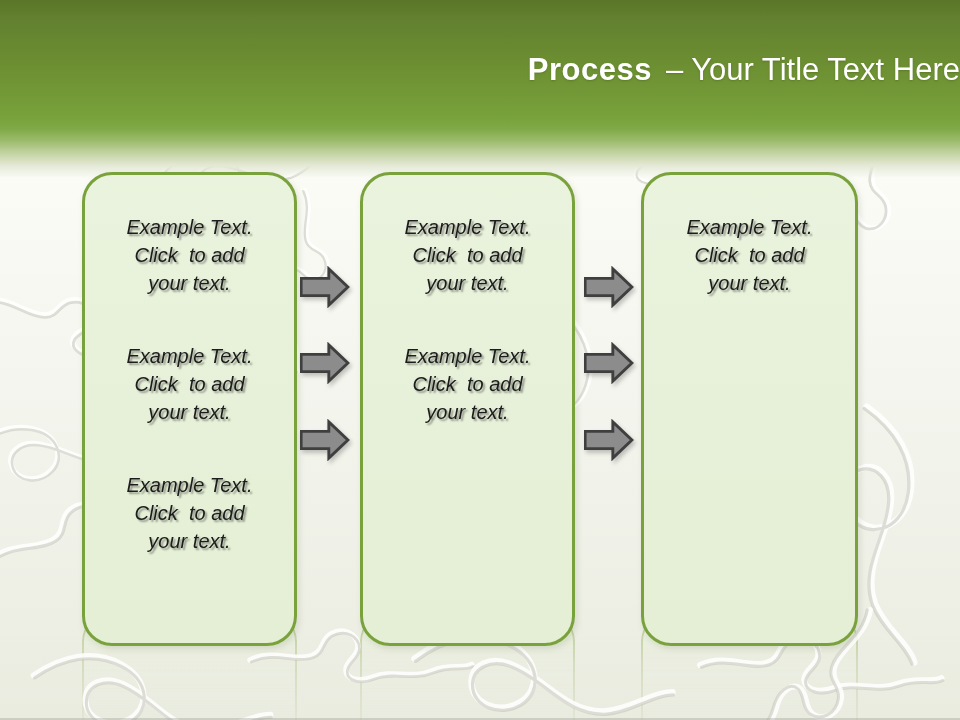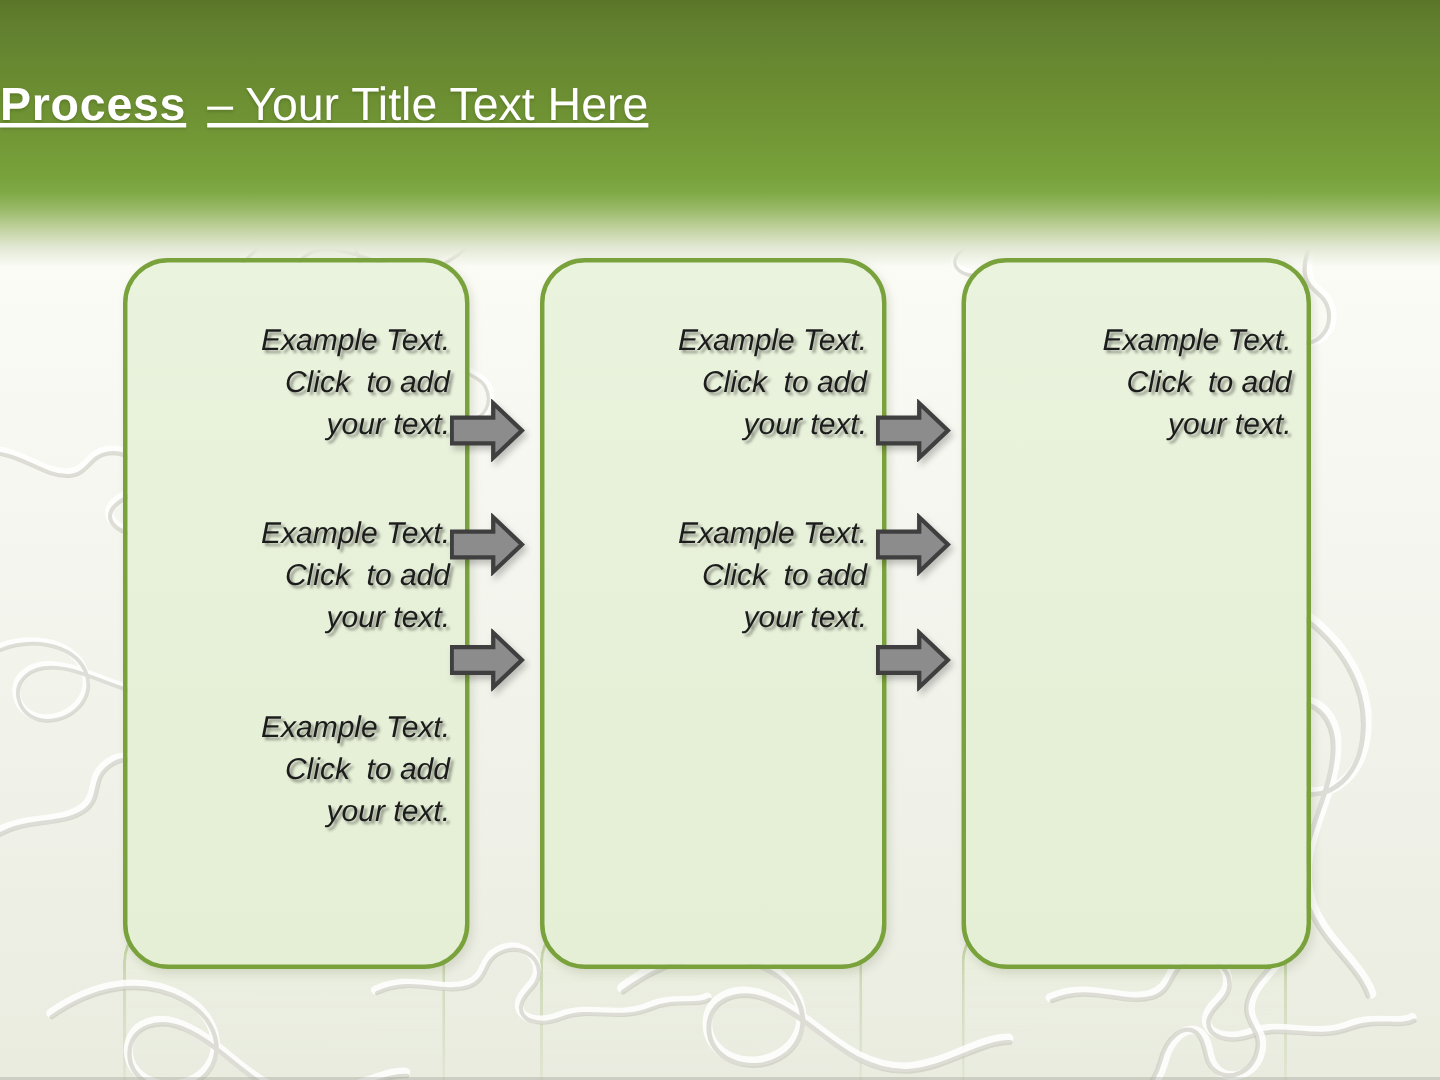--- a/index.html
+++ b/index.html
@@ -10,37 +10,36 @@
   }
   
   .header{
     position:absolute;top:0;left:0;width:960px;height:178px;z-index:3;
     background:linear-gradient(180deg,
       #5a7527 0%,#628030 10%,#6b8c31 32%,#739a37 55%,#78a23b 66%,
       #7ea945 72%,#9cbb6c 79%,#c3d3a2 86%,#e4e9d6 93%,rgba(244,245,238,0) 100%);
   }
   .title{
     position:absolute;top:52px;left:0;width:100%;
-    text-align:left;color:#ffffff;font-size:31px;line-height:36px;
+    text-align:right;color:#ffffff;font-size:31px;line-height:36px;
     text-shadow:0 1px 2px rgba(60,80,20,0.35);
-    text-decoration:underline;
   }
   .title .kw{font-weight:bold;letter-spacing:0.5px;}
   .title .rest{font-weight:normal;margin-left:14px;}
   
   .texture{position:absolute;top:0;left:0;z-index:2;}
   .tw{stroke:#ffffff;stroke-width:5;opacity:.85;fill:none;stroke-linecap:round;}
   .tg{stroke:#c2c3b8;stroke-width:2.5;opacity:.55;fill:none;stroke-linecap:round;}
   
   .process-box{
     position:absolute;top:172px;width:209px;height:430px;z-index:4;
     background:linear-gradient(180deg,#eaf3dd,#e4efd5);
     border:3px solid #7aa23c;border-radius:30px;
     box-shadow:2px 3px 6px rgba(110,120,90,0.18);
-    padding:38px 0 0 16px;text-align:right;
+    padding:38px 0 0 0;text-align:center;
   }
   .box1{left:82px;}
   .box2{left:360px;}
   .box3{left:641px;width:211px;}
   .para{margin:0 10px 45px 10px;}
   .line{
     font-style:italic;font-size:20px;line-height:28px;color:#1c1c1c;
     white-space:pre;text-shadow:2px 2px 2px rgba(0,0,0,0.40);
   }
   

